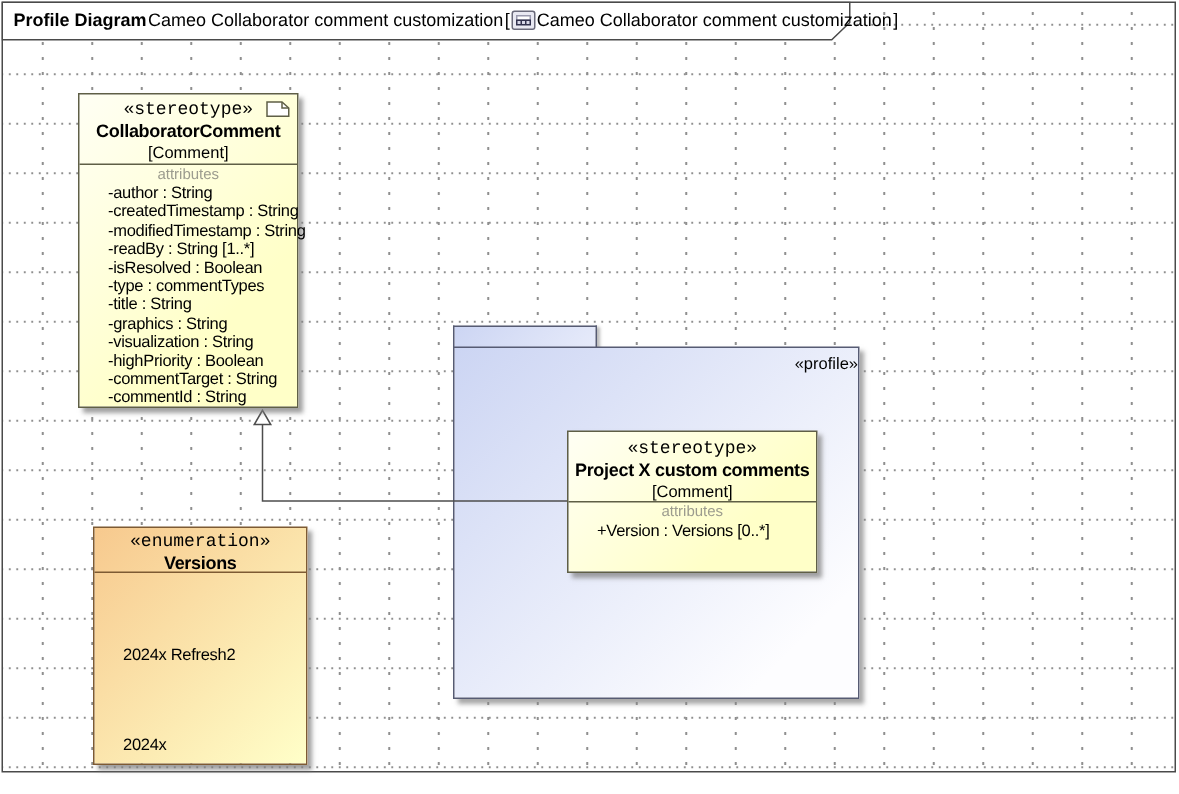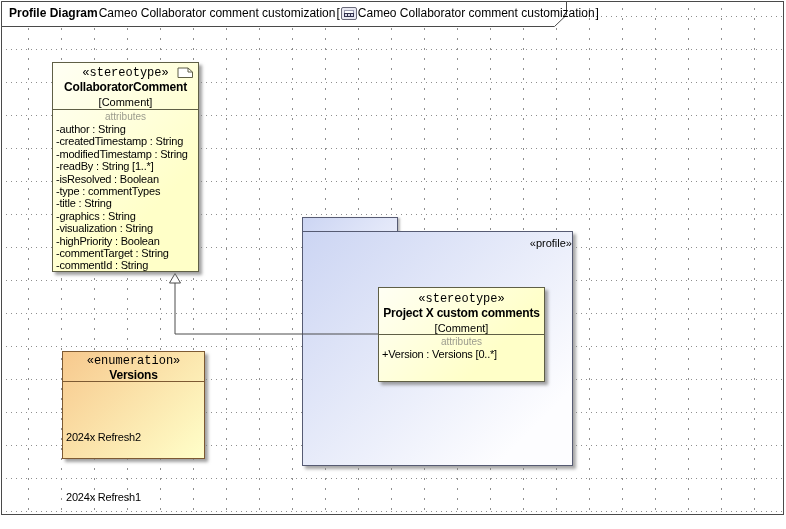--- a/index.html
+++ b/index.html
@@ -29,27 +29,27 @@
 
   .uml-box { position:absolute; border:1px solid #5f5f46;
     background:linear-gradient(135deg,#fffff4 0%, #ffffc8 70%);
     box-shadow:3px 3px 3px rgba(130,130,130,.75); }
   .uml-head { text-align:center; padding-top:3px; }
   .stereo { font-size:12px; line-height:14px; color:#000;font-family:Liberation Mono, monospace; }
   .uml-name { font-size:12px; font-weight:bold; line-height:15px; letter-spacing:-0.2px; }
   .metaclass { font-size:11px; line-height:14px; }
   .compartment { border-top:1px solid #5f5f46; }
   .attr-label { font-size:10px; color:#9c9c8e; text-align:center; line-height:12px; padding-top:1px; }
-  .attr-row { font-size:11px; line-height:12.4px; padding-left:3px; letter-spacing:-0.2px; white-space:nowrap; }
+  .attr-row { font-size:11px; line-height:12.4px; padding-left:19px; letter-spacing:-0.2px; white-space:nowrap; }
 
   .collab { left:52px; top:62px; width:147px; height:210px; }
   .collab .uml-head { height:46px; }
   .note-icon { position:absolute; top:4px; right:4px; }
 
-  .enum-box { left:62px; top:351px; width:143px; height:108px;
+  .enum-box { left:62px; top:351px; width:143px; height:159px;
     border:1px solid #7d5a33;
     background:linear-gradient(135deg,#f7c98e 0%, #ffffc9 100%);
     position:absolute; box-shadow:3px 3px 3px rgba(130,130,130,.75); }
   .enum-box .uml-head { height:29px; padding-top:2px; }
   .enum-box .compartment { border-top:1px solid #7d5a33; padding-top:2px; }
   .enum-box .attr-row { line-height:13px;margin-top:47px; }
 
   .pkg-tab { position:absolute; left:302px; top:217px; width:96px; height:15px;
     border:1px solid #565b73; border-bottom:none;
     background:linear-gradient(135deg,#ccd5f3,#e7ebfa);
@@ -108,21 +108,20 @@
   </div>
 </div>
 
 <div class="enum-box layer-front">
   <div class="uml-head">
     <div class="stereo">«enumeration»</div>
     <div class="uml-name">Versions</div>
   </div>
   <div class="compartment">
     <div class="attr-row">2024x Refresh2</div>
-    <div class="attr-row">2024x Refresh1</div>
     <div class="attr-row">2024x</div>
   </div>
 </div>
 
 <div class="uml-box projx layer-front">
   <div class="uml-head">
     <div class="stereo">«stereotype»</div>
     <div class="uml-name">Project X custom comments</div>
     <div class="metaclass">[Comment]</div>
   </div>

